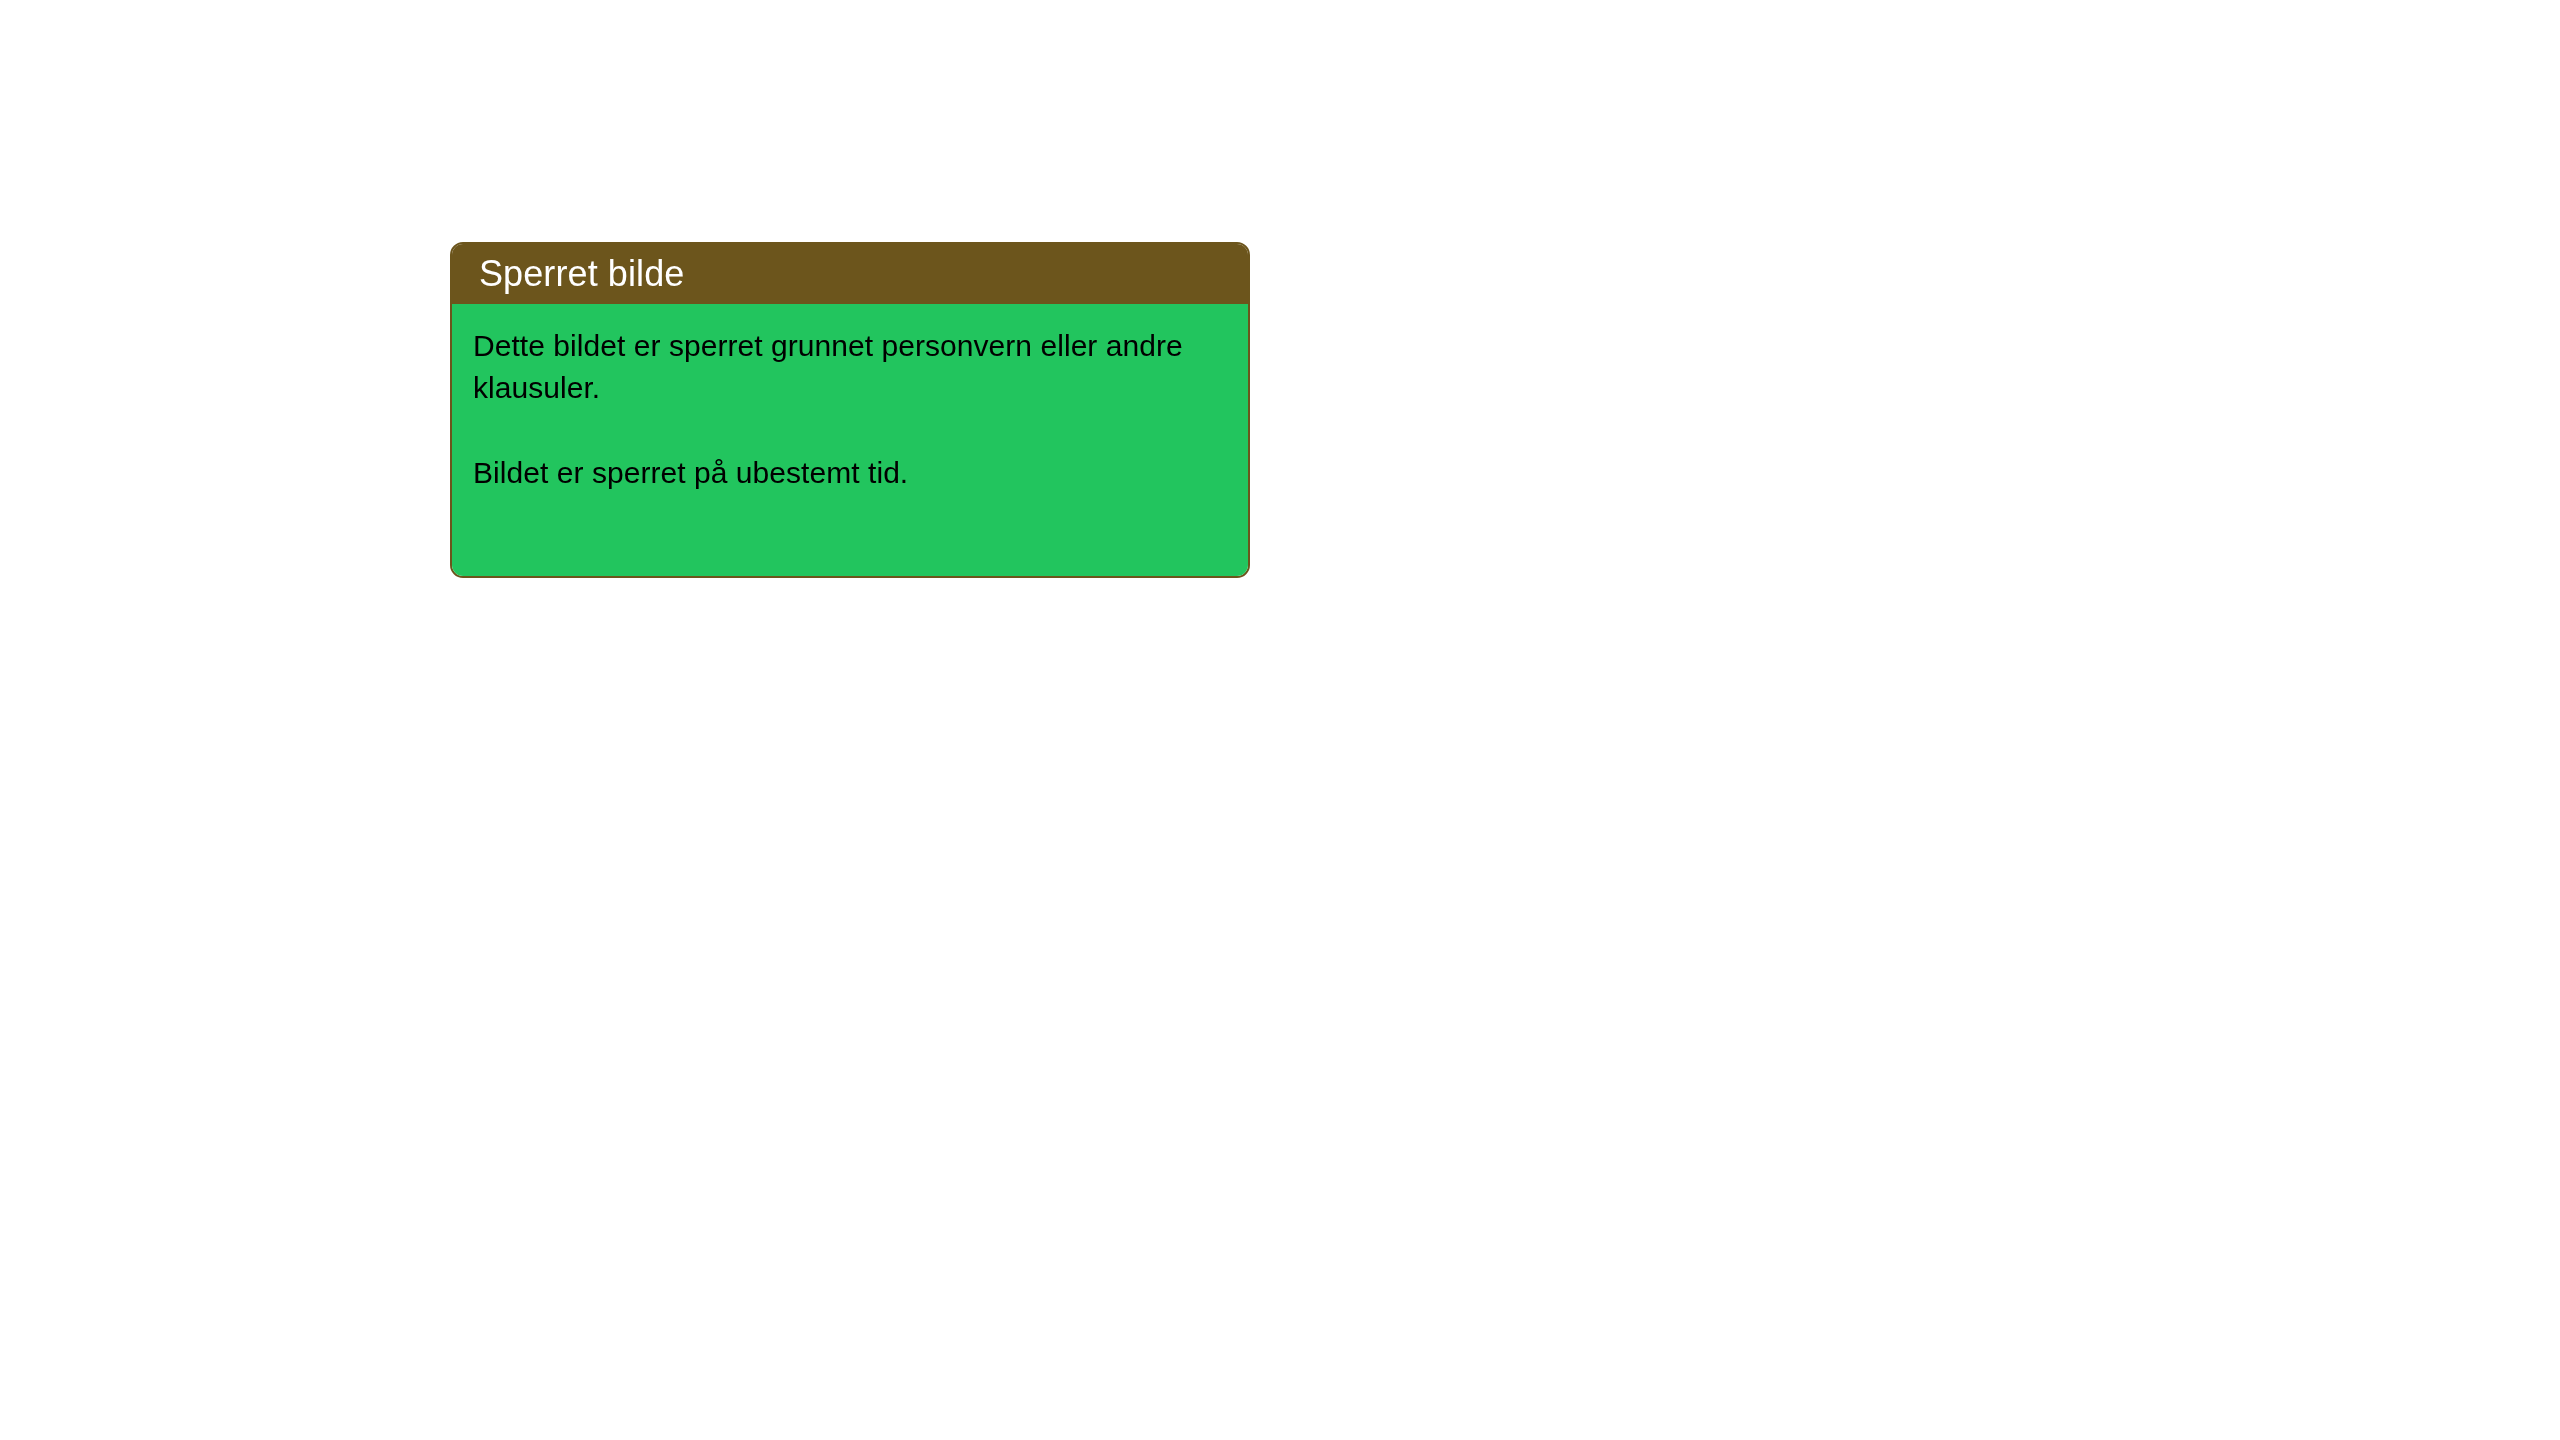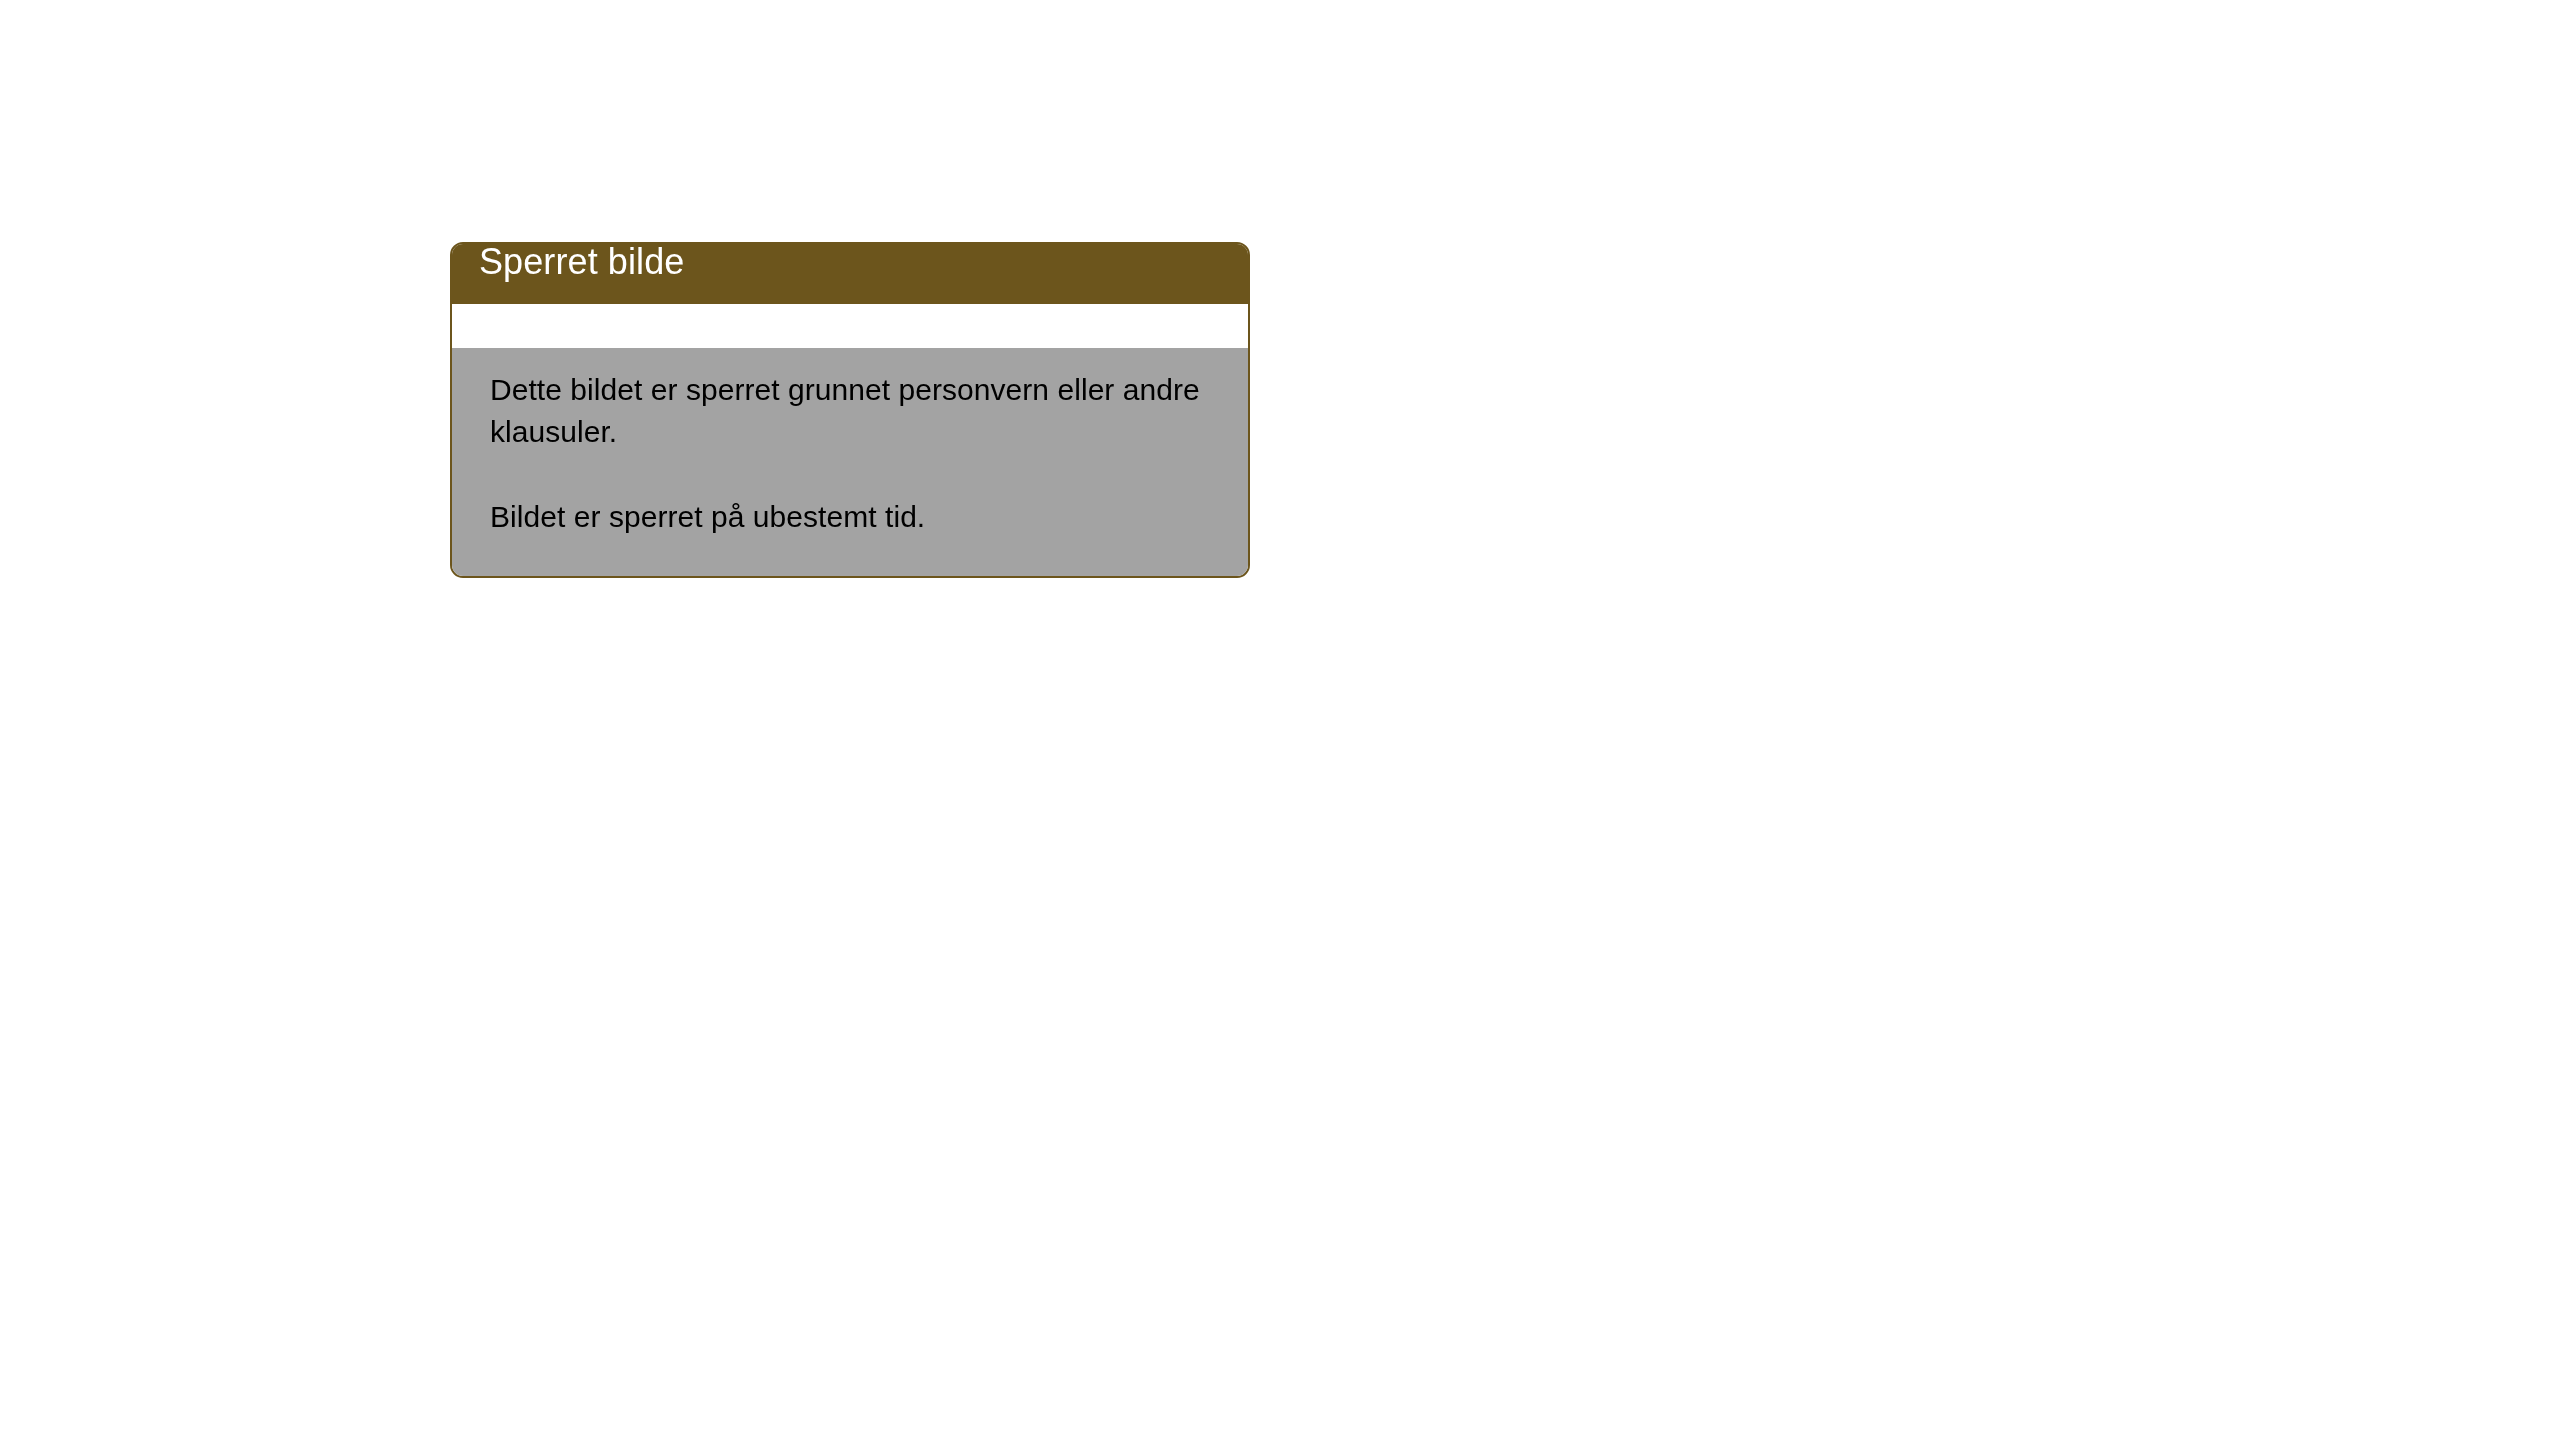--- a/index.html
+++ b/index.html
@@ -37,40 +37,39 @@
   }
 
   .card-left  { width: 800px; height: 336px; }
   .card-right { width: 798px; height: 336px; }
 
   .card-header {
     background: #6c551c;
     height: 60px;
     flex: 0 0 60px;
     display: flex;
-    align-items: flex-start;
+    align-items: center;
     box-sizing: border-box;
     padding: 0 0 0 27px;
   }
 
   .card-title {
     color: #ffffff;
     font-size: 36px;
     line-height: 36px;
     font-weight: normal;
     letter-spacing: 0.1px;
     white-space: nowrap;
   }
 
   .card-body {
     flex: 1 1 auto;
     box-sizing: border-box;
-    padding: 21px 18px 0 38px;
-    background: #a3a3a3;
-    margin-top: 44px;
+    padding: 21px 18px 0 21px;
+    background: #22c55e;
   }
 
   .body-paragraph {
     color: #000000;
     font-size: 30px;
     line-height: 42px;
     font-weight: normal;
     margin: 0;
     letter-spacing: 0.05px;
   }

